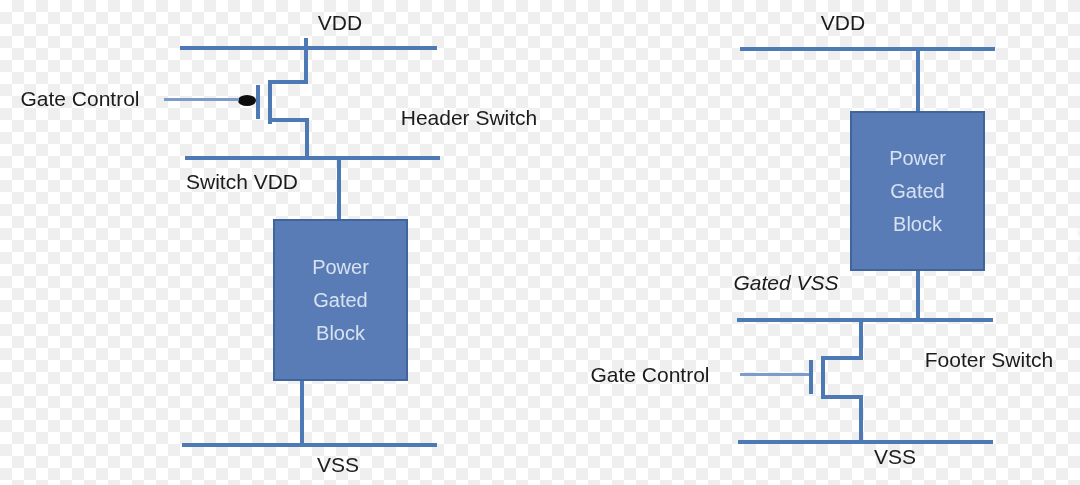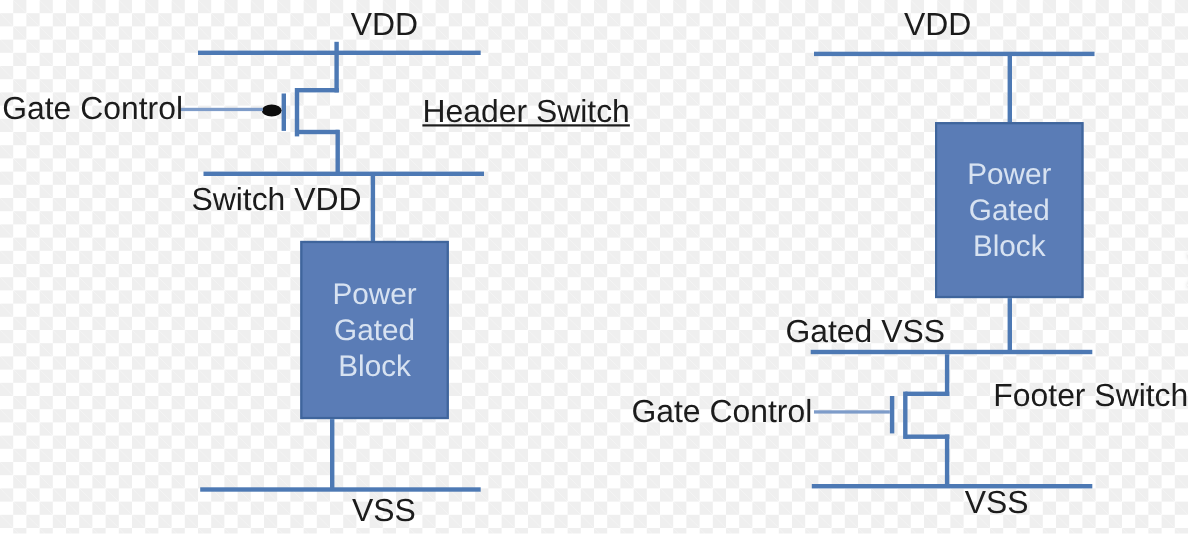--- a/index.html
+++ b/index.html
@@ -15,30 +15,30 @@
     background-size:24px 24px;
     background-position:0 0, 12px 12px;
   }
   .wire { position:absolute; background:var(--line,#4d79b4); }
   .wire.thin { background:var(--line-thin,#7e9cc9); }
   .bubble {
     position:absolute; background:#0d0d0d; border-radius:50%;
   }
   .lbl {
     position:absolute; color:var(--label,#1c1c1c);
-    font-size:29px; line-height:28px; text-align:right; white-space:nowrap;
+    font-size:21px; line-height:28px; text-align:center; white-space:nowrap;
   }
   .block {
     position:absolute;
     background:var(--block-fill,#5a7cb6);
     border:2px solid var(--block-border,#3f659c);
     box-sizing:border-box;
     display:flex; flex-direction:column; align-items:center; justify-content:center;
     color:var(--block-text,#d7e2f1);
-    font-size:27px; line-height:33px;
+    font-size:20px; line-height:33px;
   }
   .nav-arrow {
     position:absolute;
     color:#ffffff;
     font-size:78px; line-height:60px;
     font-weight:bold;
     text-shadow:0 1px 4px rgba(120,120,120,0.45);
     user-select:none;
     cursor:pointer;
   }
@@ -55,21 +55,21 @@
   <div class="wire" style="left:304px; top:38px; width:4px; height:46px;"></div>
   <div class="wire" style="left:270px; top:80px; width:38px; height:4px;"></div>
   <div class="wire" style="left:268px; top:80px; width:4px; height:44px;"></div>
   <div class="wire" style="left:256px; top:85px; width:4px; height:34px;"></div>
   <div class="bubble" style="left:238px; top:95px; width:18px; height:11px;"></div>
   <div class="wire thin" style="left:164px; top:98px; width:75px; height:3px;"></div>
   <div class="wire" style="left:270px; top:118px; width:38px; height:4px;"></div>
   <div class="wire" style="left:305px; top:118px; width:4px; height:42px;"></div>
 
   <div class="lbl" style="left:2px; top:85px; width:156px;">Gate Control</div>
-  <div class="lbl" style="left:384px; top:88px; width:170px;text-decoration:underline;">Header Switch</div>
+  <div class="lbl" style="left:384px; top:104px; width:170px;">Header Switch</div>
 
   <div class="wire" style="left:185px; top:156px; width:255px; height:4px;"></div>
   <div class="lbl" style="left:174px; top:168px; width:136px;">Switch VDD</div>
 
   <div class="wire" style="left:337px; top:158px; width:4px; height:62px;"></div>
 
   <div class="block" style="left:273px; top:219px; width:135px; height:162px;">
     <span>Power</span>
     <span>Gated</span>
     <span>Block</span>
@@ -85,21 +85,21 @@
   <div class="wire" style="left:916px; top:49px; width:4px; height:62px;"></div>
 
   <div class="block" style="left:850px; top:111px; width:135px; height:160px;">
     <span>Power</span>
     <span>Gated</span>
     <span>Block</span>
   </div>
 
   <div class="wire" style="left:916px; top:271px; width:4px; height:49px;"></div>
 
-  <div class="lbl" style="left:714px; top:288px; width:144px;">Gated VSS</div>
+  <div class="lbl" style="left:714px; top:269px; width:144px;font-style:italic;">Gated VSS</div>
   <div class="wire" style="left:737px; top:318px; width:256px; height:4px;"></div>
 
   <div class="wire" style="left:859px; top:322px; width:4px; height:38px;"></div>
   <div class="wire" style="left:823px; top:356px; width:40px; height:4px;"></div>
   <div class="wire" style="left:821px; top:356px; width:4px; height:43px;"></div>
   <div class="wire" style="left:809px; top:360px; width:4px; height:34px;"></div>
   <div class="wire thin" style="left:740px; top:373px; width:69px; height:3px;"></div>
   <div class="wire" style="left:823px; top:395px; width:40px; height:4px;"></div>
   <div class="wire" style="left:859px; top:395px; width:4px; height:47px;"></div>
 

